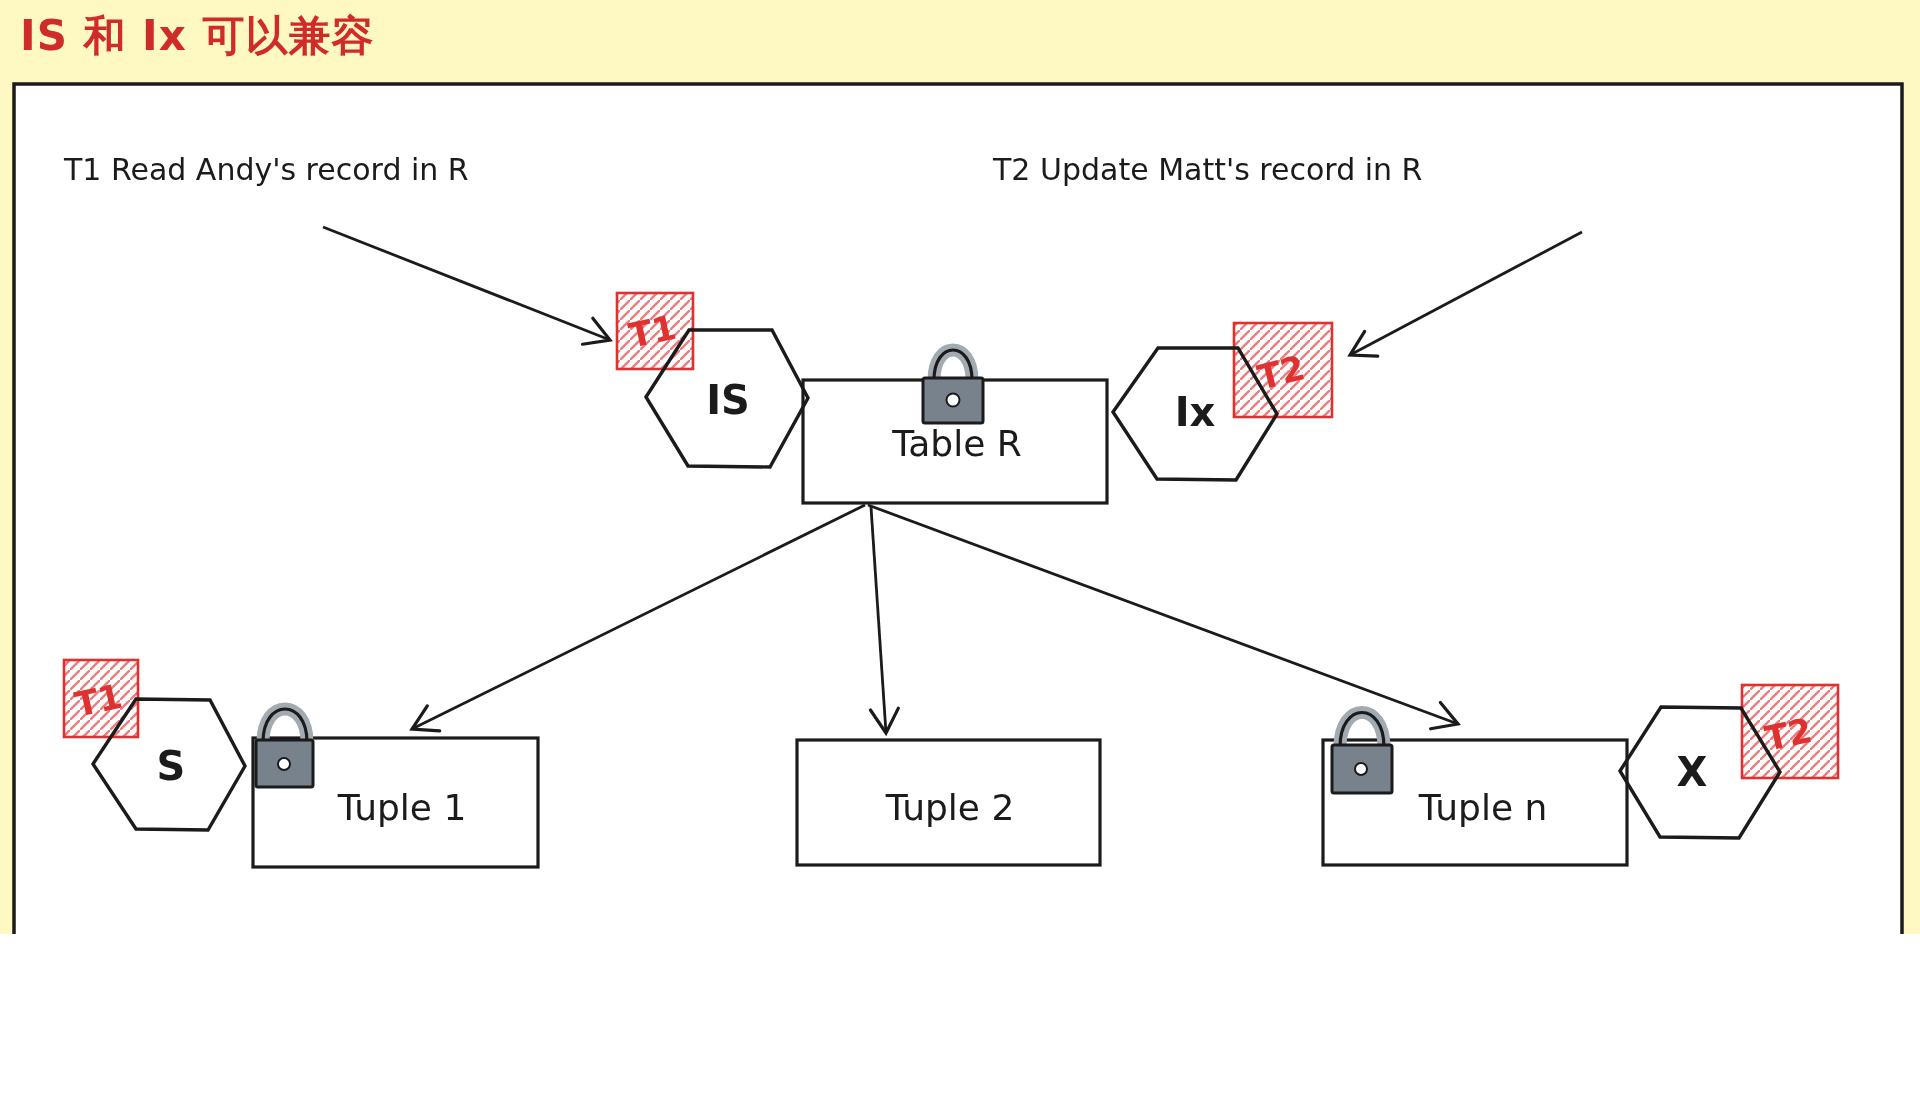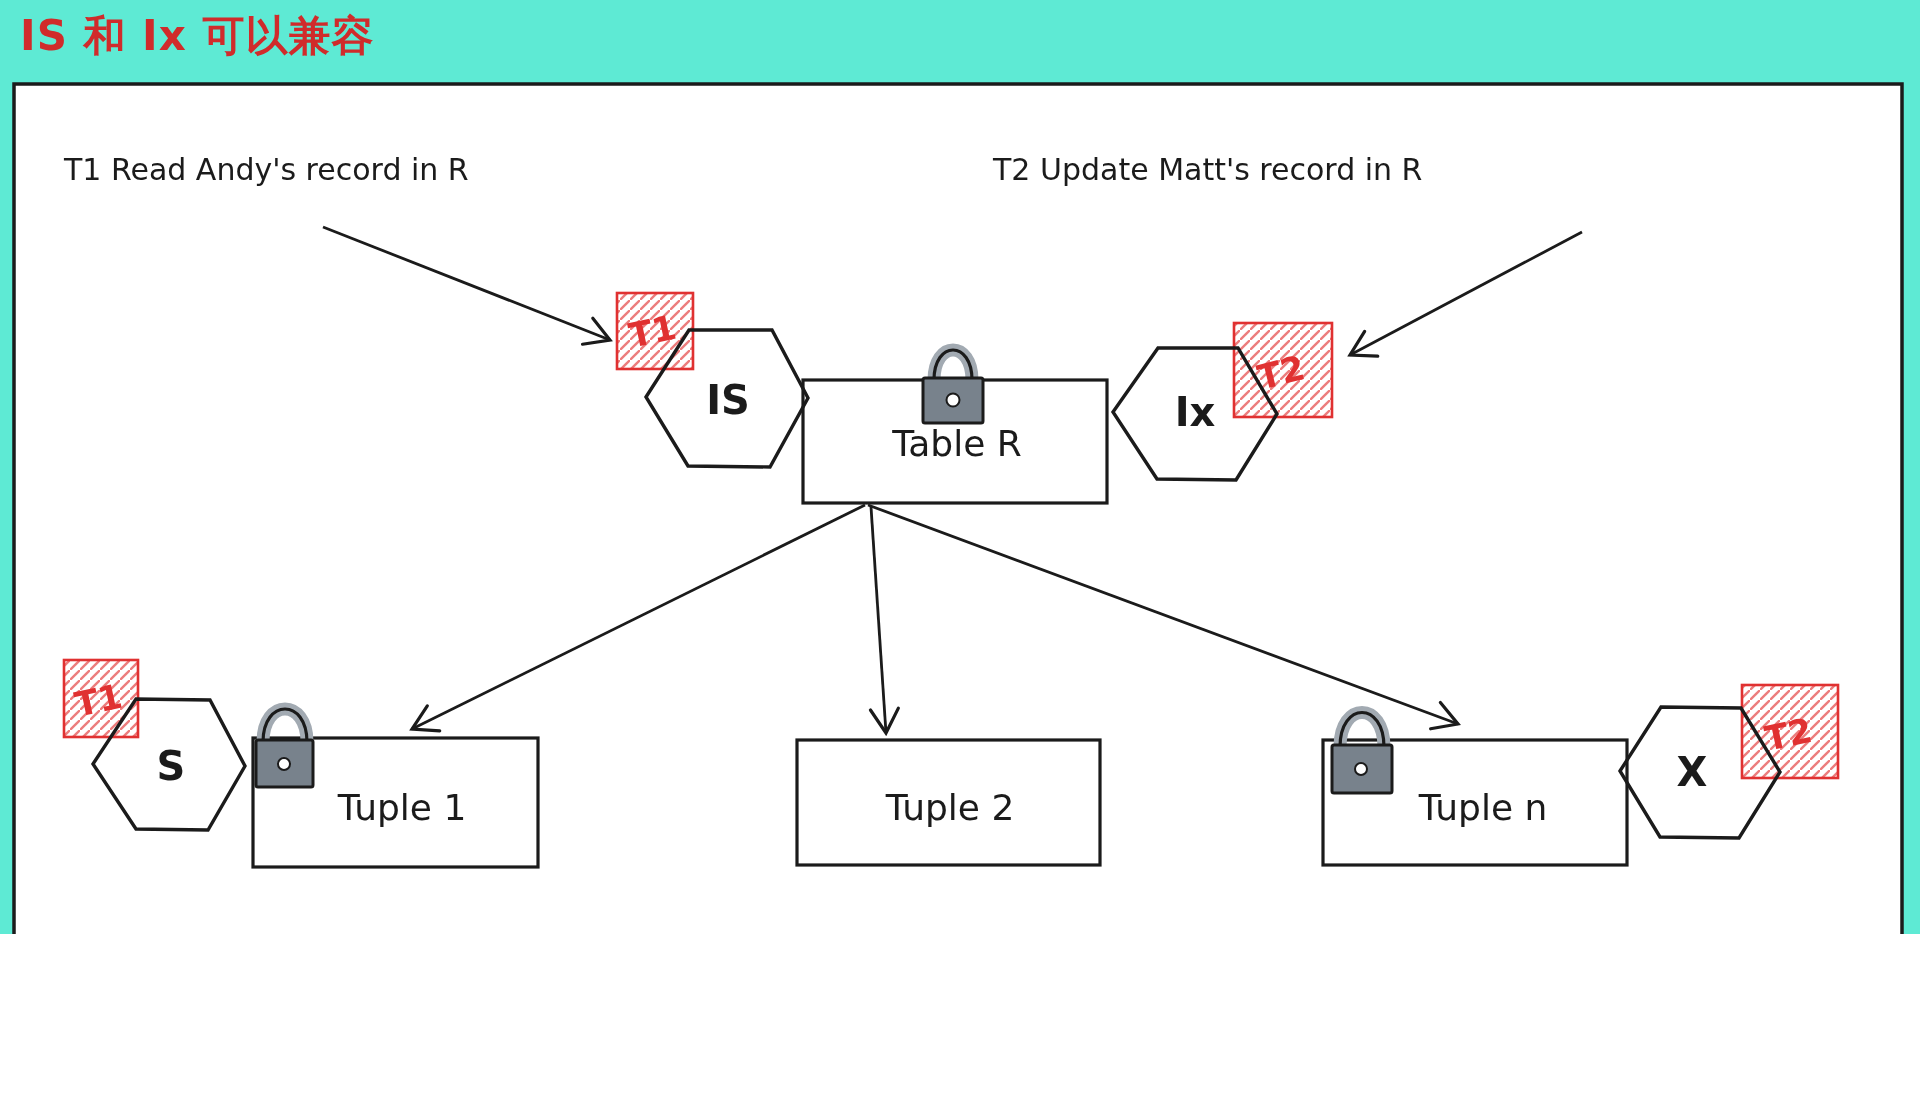--- a/index.html
+++ b/index.html
@@ -1,16 +1,16 @@
 <!DOCTYPE html>
 <html><head>
 <meta charset="utf-8">
 <style>
   html,body { margin:0; padding:0; background:#ffffff; }
-  .stage { position:relative; width:1920px; height:934px; background:#5eead4; overflow:hidden;
+  .stage { position:relative; width:1920px; height:934px; background:#fef9c3; overflow:hidden;
            font-family:"DejaVu Sans", sans-serif; }
   .title { position:absolute; left:20px; top:8px; font-size:42px; font-weight:bold;
            color:#d02b2b; letter-spacing:1px; white-space:nowrap; }
   svg.diagram { position:absolute; left:0; top:0; }
   svg text { font-family:"DejaVu Sans", sans-serif; fill:#1b1b1b; }
   .annot { font-size:30px; font-weight:500; }
   .boxlabel { font-size:36px; }
   .hexlabel { font-size:40px; font-weight:bold; }
   .badgelabel { font-size:34px; font-weight:bold; fill:#e03131; }
 </style>

